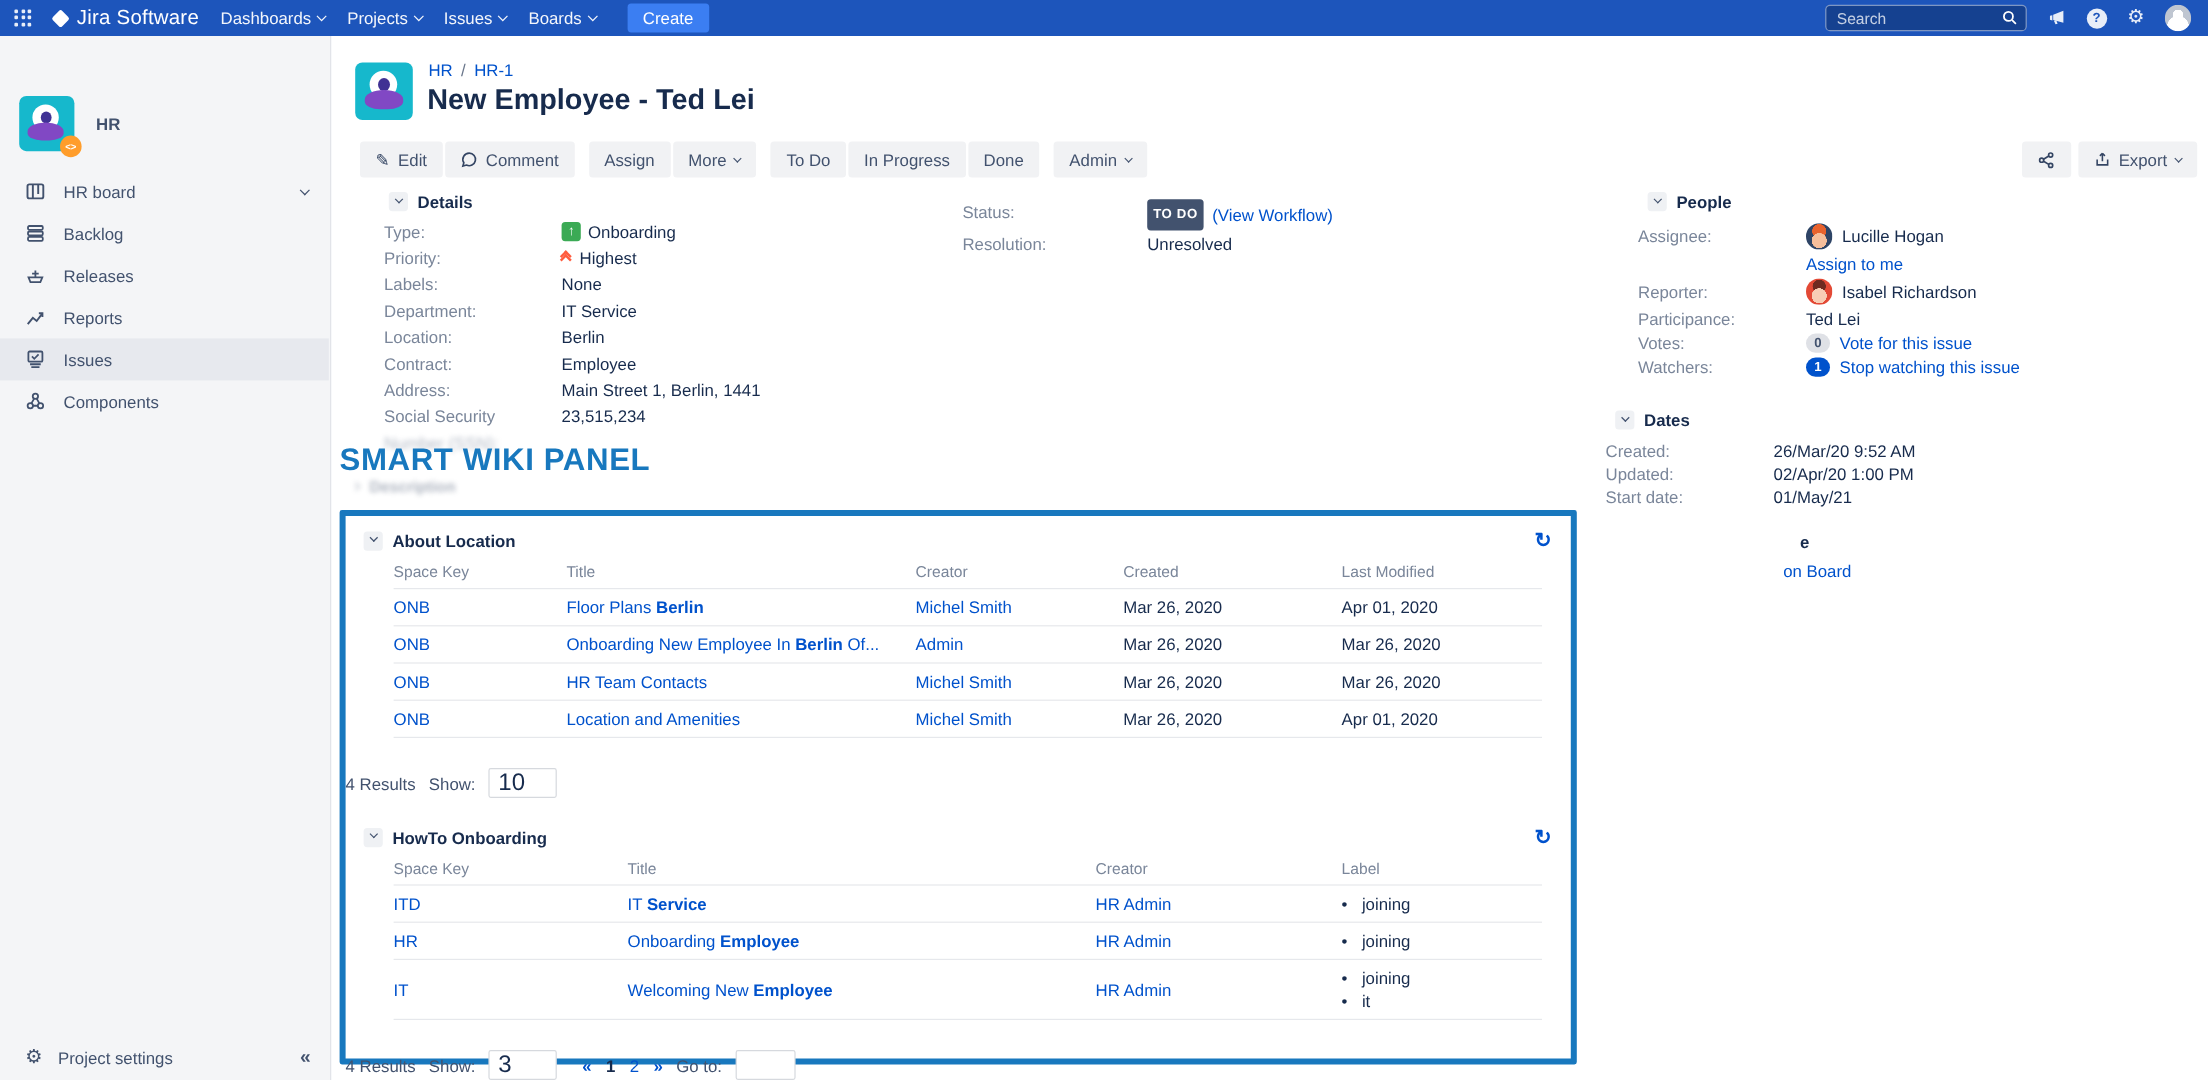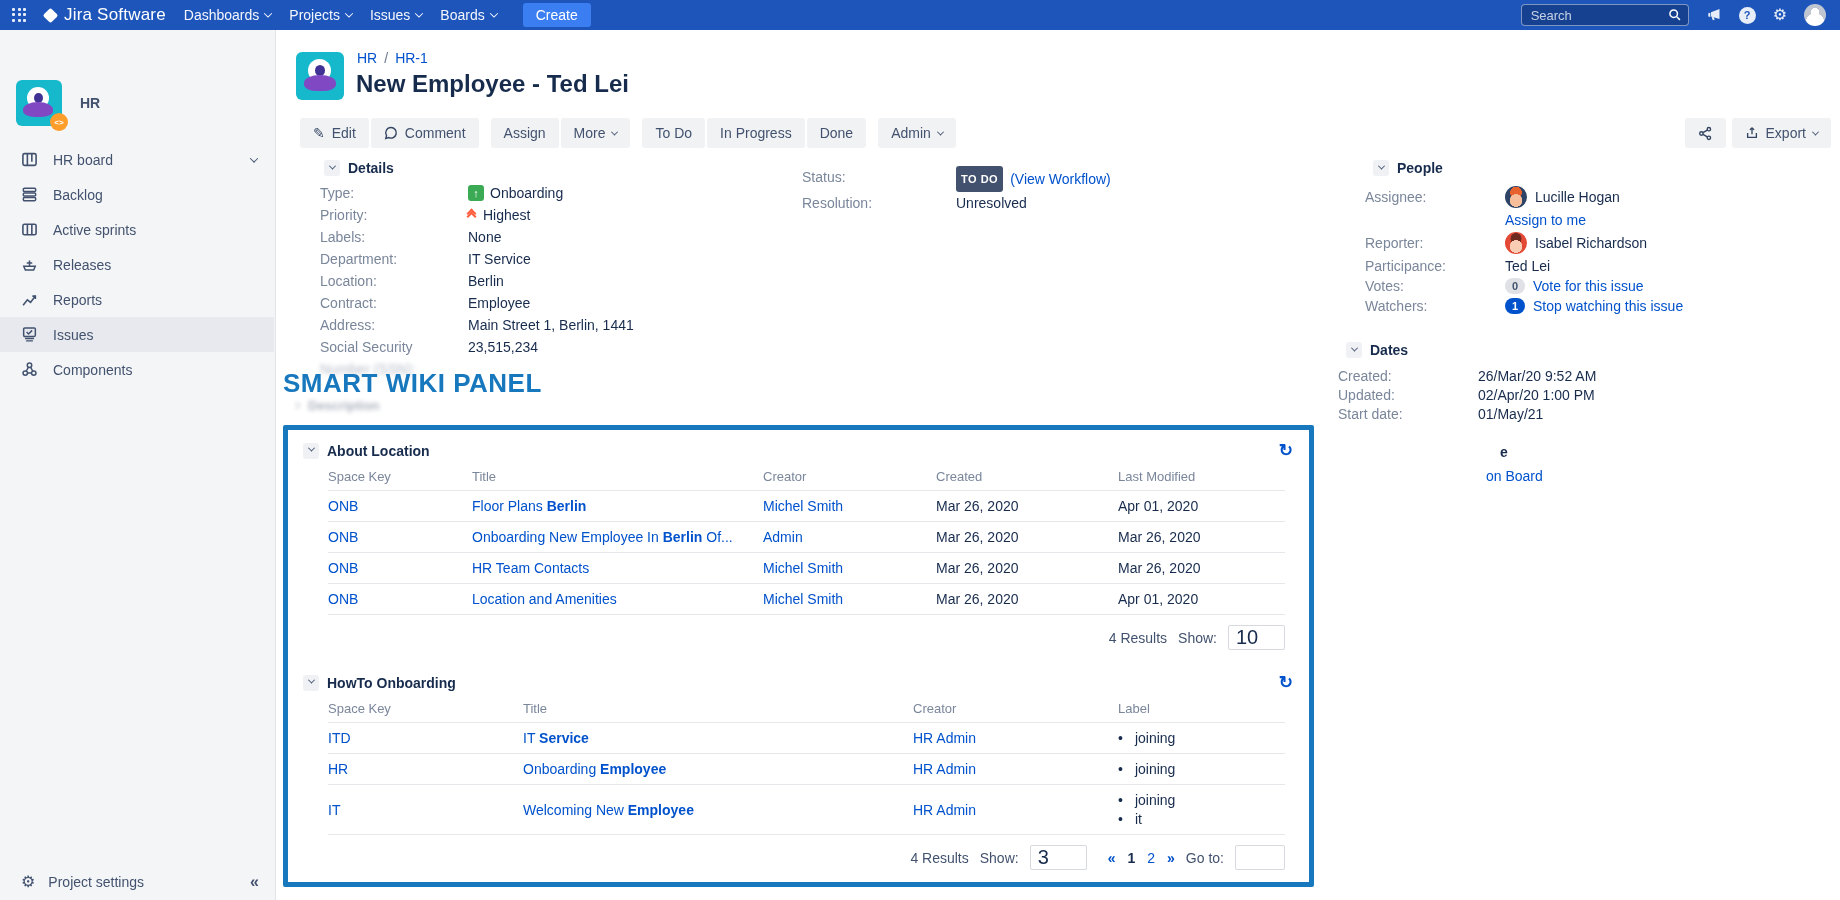--- a/index.html
+++ b/index.html
@@ -117,21 +117,21 @@
   .refresh-glyph { margin-left:auto; color:#0052CC; font-size:17px; line-height:1; cursor:pointer; }
   .wtable { margin:4px 24px 0 40px; }
   .wrow { display:grid; align-items:center; min-height:31px; border-bottom:1px solid #E6E8EC; font-size:14px; }
   .wrow.head-row { min-height:28px; color:#7A869A; font-size:13px; }
   .t1 { grid-template-columns:144px 291px 173px 182px auto; }
   .t2 { grid-template-columns:195px 390px 205px auto; }
   .wrow a { color:#0052CC; text-decoration:none; cursor:pointer; }
   .wrow .dark { color:#172B4D; }
   .labels-cell { display:flex; flex-direction:column; gap:3px; padding:7px 0; color:#172B4D; }
   .labels-cell span::before { content:"•"; margin-right:12px; }
-  .wfoot { display:flex; align-items:center; justify-content:flex-end; gap:11px; margin:10px 24px 0 0; font-size:14px; color:#42526E; }
+  .wfoot { display:flex; align-items:center; gap:11px; margin:25px 24px 0 0; font-size:14px; color:#42526E; }
   .show-input { width:57px; height:25px; border:1px solid #D6D9DE; border-radius:2px; font-size:20px; font-family:inherit; color:#172B4D; padding:0 7px; }
   .goto-input { width:50px; height:25px; border:1px solid #D6D9DE; border-radius:2px; font-size:14px; padding:0 7px; }
   .pag { display:flex; align-items:center; gap:12px; margin-left:10px; }
   .pag .arrow { color:#0052CC; font-weight:700; cursor:pointer; }
   .pag .cur { color:#172B4D; font-weight:700; }
   svg.ic { display:block; }
 </style>
 </head>
 <body>
 
@@ -214,27 +214,20 @@
         <span>HR board</span>
         <span class="chv item-chv"></span>
       </div>
       <div class="side-item">
         <svg class="ic" width="17" height="17" viewBox="0 0 16 16" fill="none" stroke="#42526E" stroke-width="1.4">
             <rect x="2.2" y="2.2" width="11.6" height="3" rx="1"></rect>
             <rect x="2.2" y="6.5" width="11.6" height="3" rx="1"></rect>
             <rect x="2.2" y="10.8" width="11.6" height="3" rx="1"></rect>
           </svg>
         <span>Backlog</span>
-      </div>
-      <div class="side-item">
-        <svg class="ic" width="17" height="17" viewBox="0 0 16 16" fill="none" stroke="#42526E" stroke-width="1.5">
-            <rect x="1.8" y="3" width="12.4" height="10" rx="1.5"></rect>
-            <path d="M6 3v10M10.2 3v10"></path>
-          </svg>
-        <span>Active sprints</span>
       </div>
       <div class="side-item">
         <svg class="ic" width="17" height="17" viewBox="0 0 16 16" fill="none" stroke="#42526E" stroke-width="1.4">
             <path d="M2.6 9.6h10.8l-1.5 3.6H4.1z"></path>
             <path d="M8 9.6V4.2M5.4 6.6h5.2"></path>
           </svg>
         <span>Releases</span>
       </div>
       <div class="side-item">
         <svg class="ic" width="17" height="17" viewBox="0 0 16 16" fill="none" stroke="#42526E" stroke-width="1.5">

